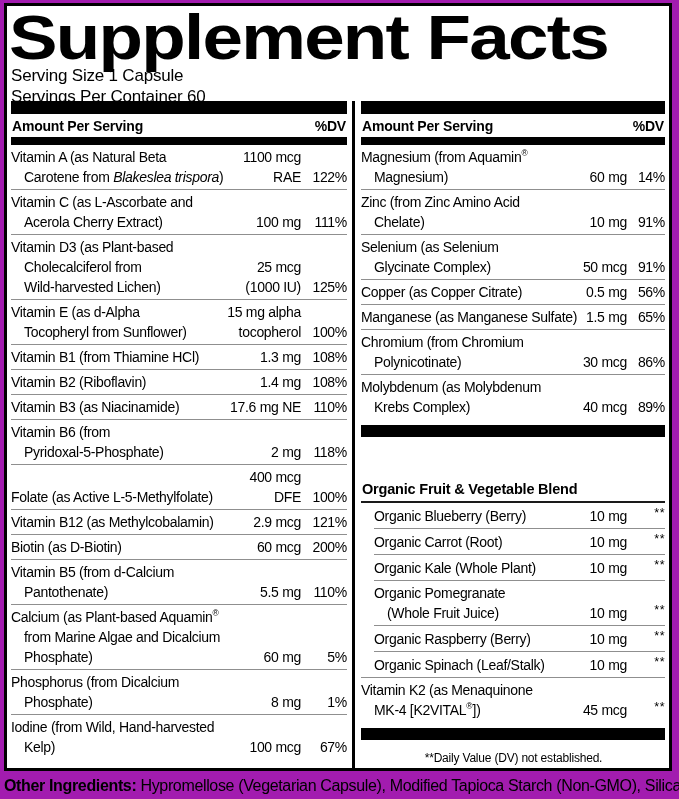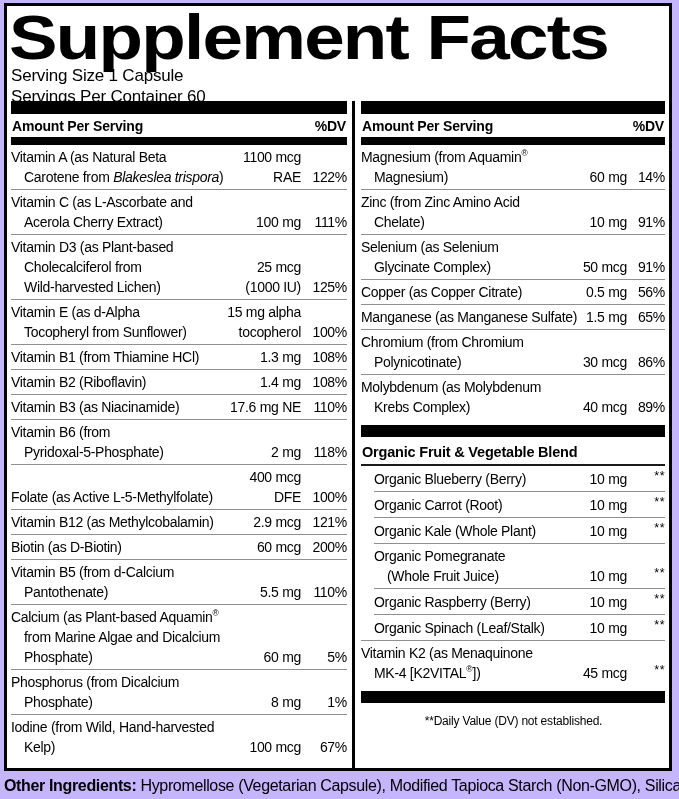--- a/index.html
+++ b/index.html
@@ -1,17 +1,17 @@
 <!DOCTYPE html>
 <html><head>
 <meta charset="utf-8">
 <style>
   html,body { margin:0; padding:0; background:#fff; }
   .stage {
-    position:relative; width:679px; height:799px; background:#c4b5fd; color:#000;
+    position:relative; width:679px; height:799px; background:#a21caf; color:#000;
     font-family:"Liberation Sans","DejaVu Sans",sans-serif; overflow:hidden;
     -webkit-font-smoothing:antialiased;
   }
   .panel {
     position:absolute; left:4px; top:3px; width:668px; height:768px;
     border:3px solid #000; box-sizing:border-box; background:#fff;
   }
   .title {
     margin:3px 0 0 2px; font-size:63px; font-weight:bold; letter-spacing:-1.5px;
     line-height:56px; white-space:nowrap; display:inline-block;
@@ -35,21 +35,21 @@
   }
   .rows .row + .row { border-top:1px solid #8f8f8f; }
   .nm { flex:1 1 auto; white-space:pre-line; padding:0 4px 0 13px; text-indent:-13px; }
   .amt { flex:0 0 auto; white-space:pre-line; text-align:right; }
   .dv { flex:0 0 46px; text-align:right; white-space:pre; }
   .col-r .dv { flex-basis:38px; }
   sup { font-size:8.5px; vertical-align:super; line-height:0; letter-spacing:0; }
   .secbar { height:12px; background:#000; margin-top:6px; }
   .bhead {
     font-size:14.5px; font-weight:bold; letter-spacing:-0.2px;
-    padding:7px 0 4px 1px; border-bottom:2px solid #1a1a1a;
+    padding:7px 0 4px 1px; border-bottom:2px solid #1a1a1a;margin-top:37px;
   }
   .brows .row { margin-left:13px; }
   .brows .row + .row { border-top:1px solid #8f8f8f; }
   .k2row { border-top:1px solid #8f8f8f; }
   .dv-star { position:relative; top:-3px; font-size:12.5px; letter-spacing:0.5px; }
   .fnote { font-size:12px; letter-spacing:-0.2px; padding:9px 0 0 1px; line-height:18px;text-align:center; }
   .other {
     position:absolute; left:4px; top:776px; font-size:16px; letter-spacing:-0.35px;
     white-space:nowrap; line-height:19px;
   }

